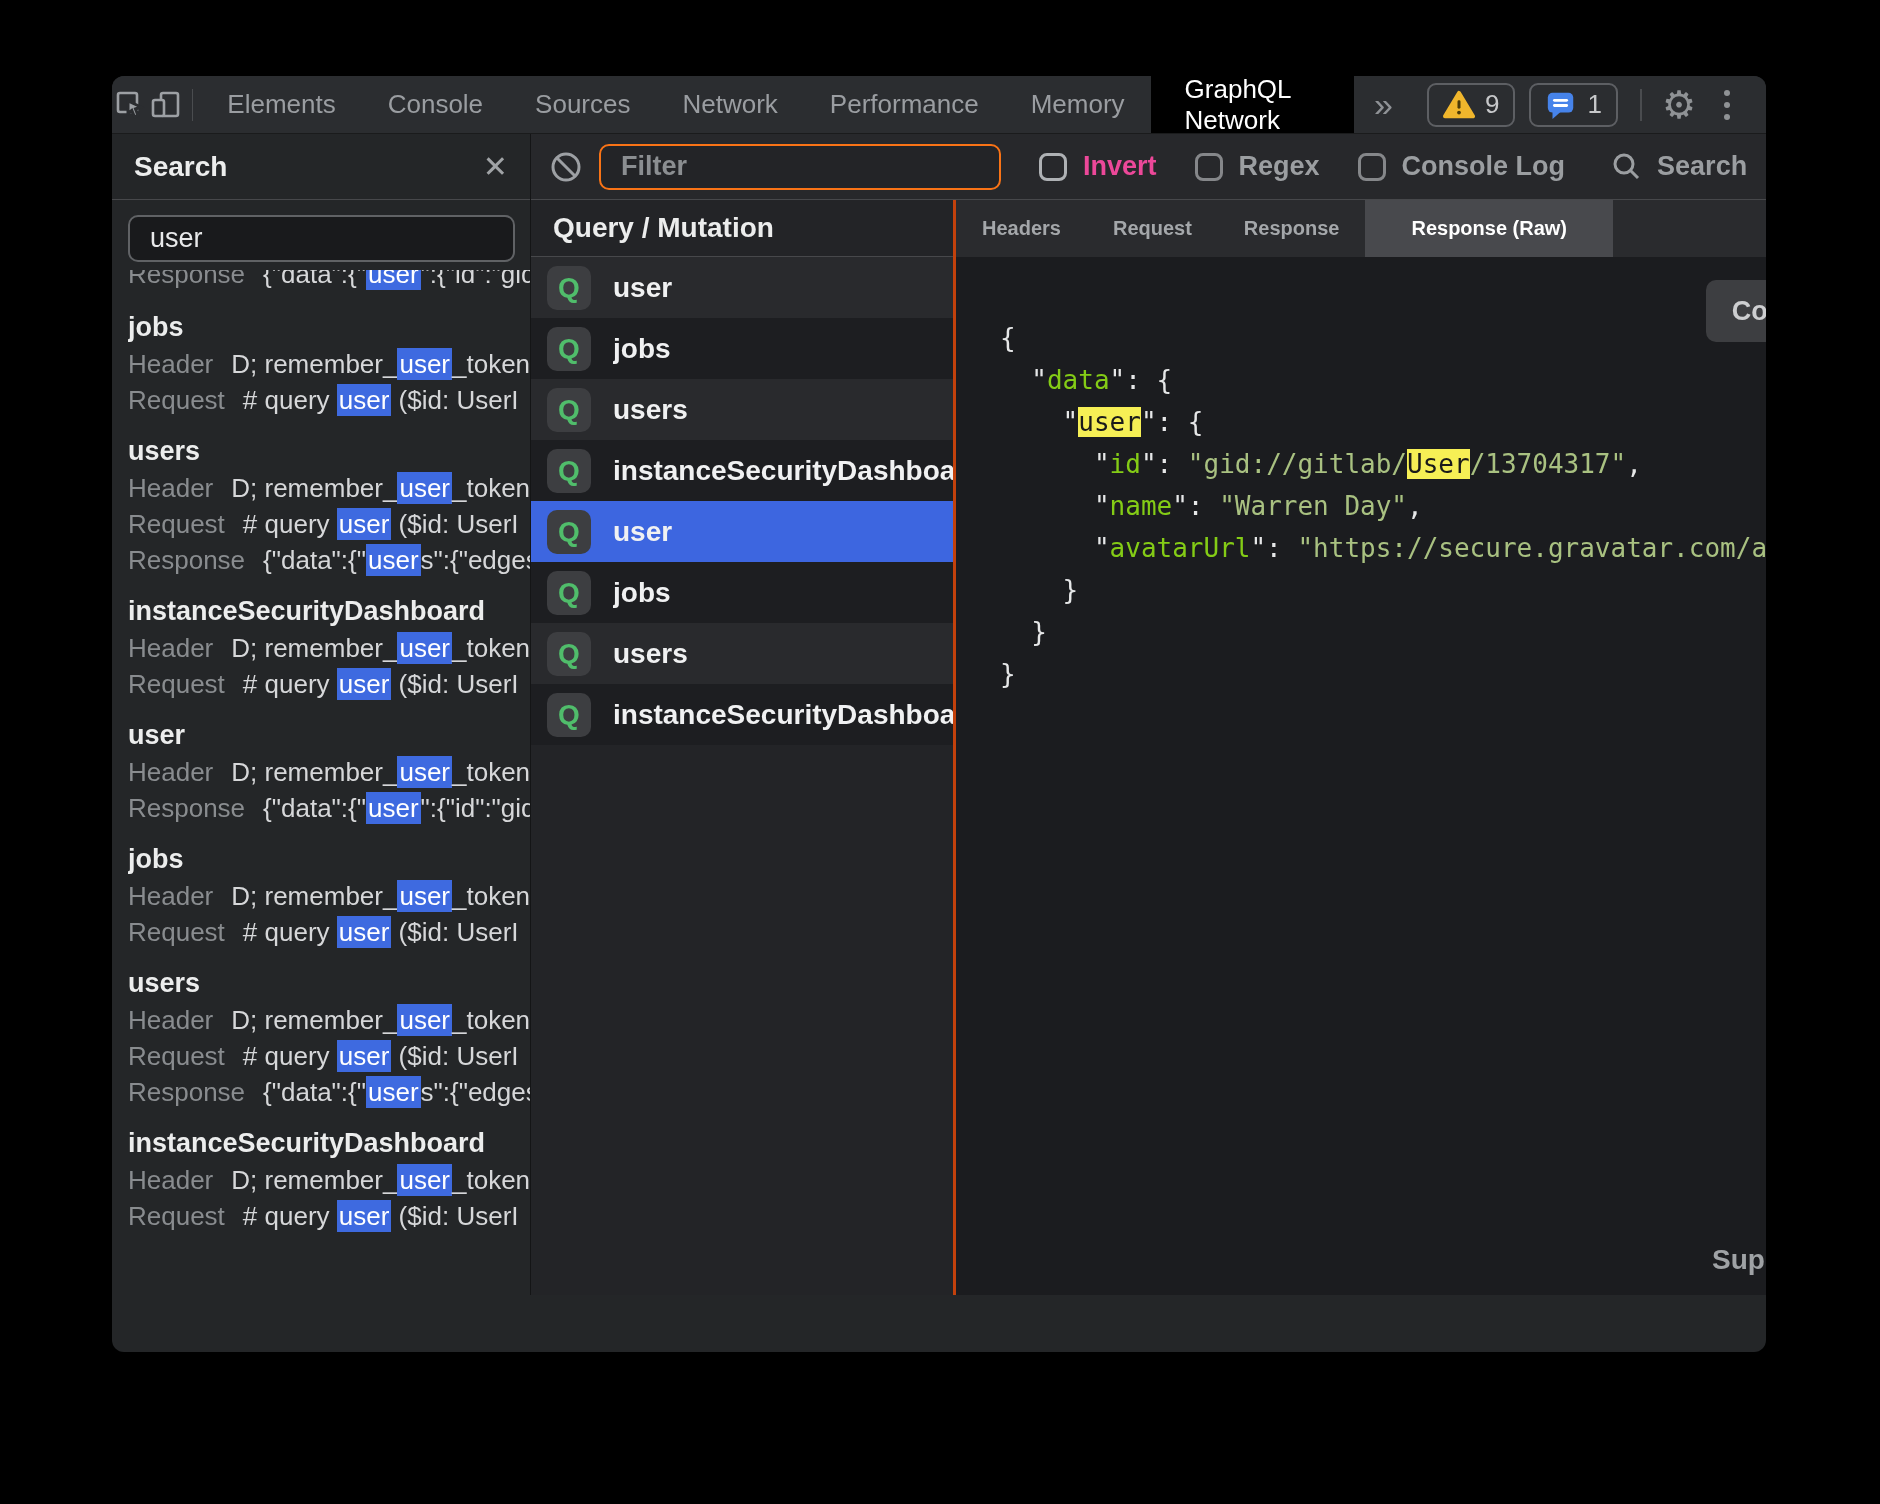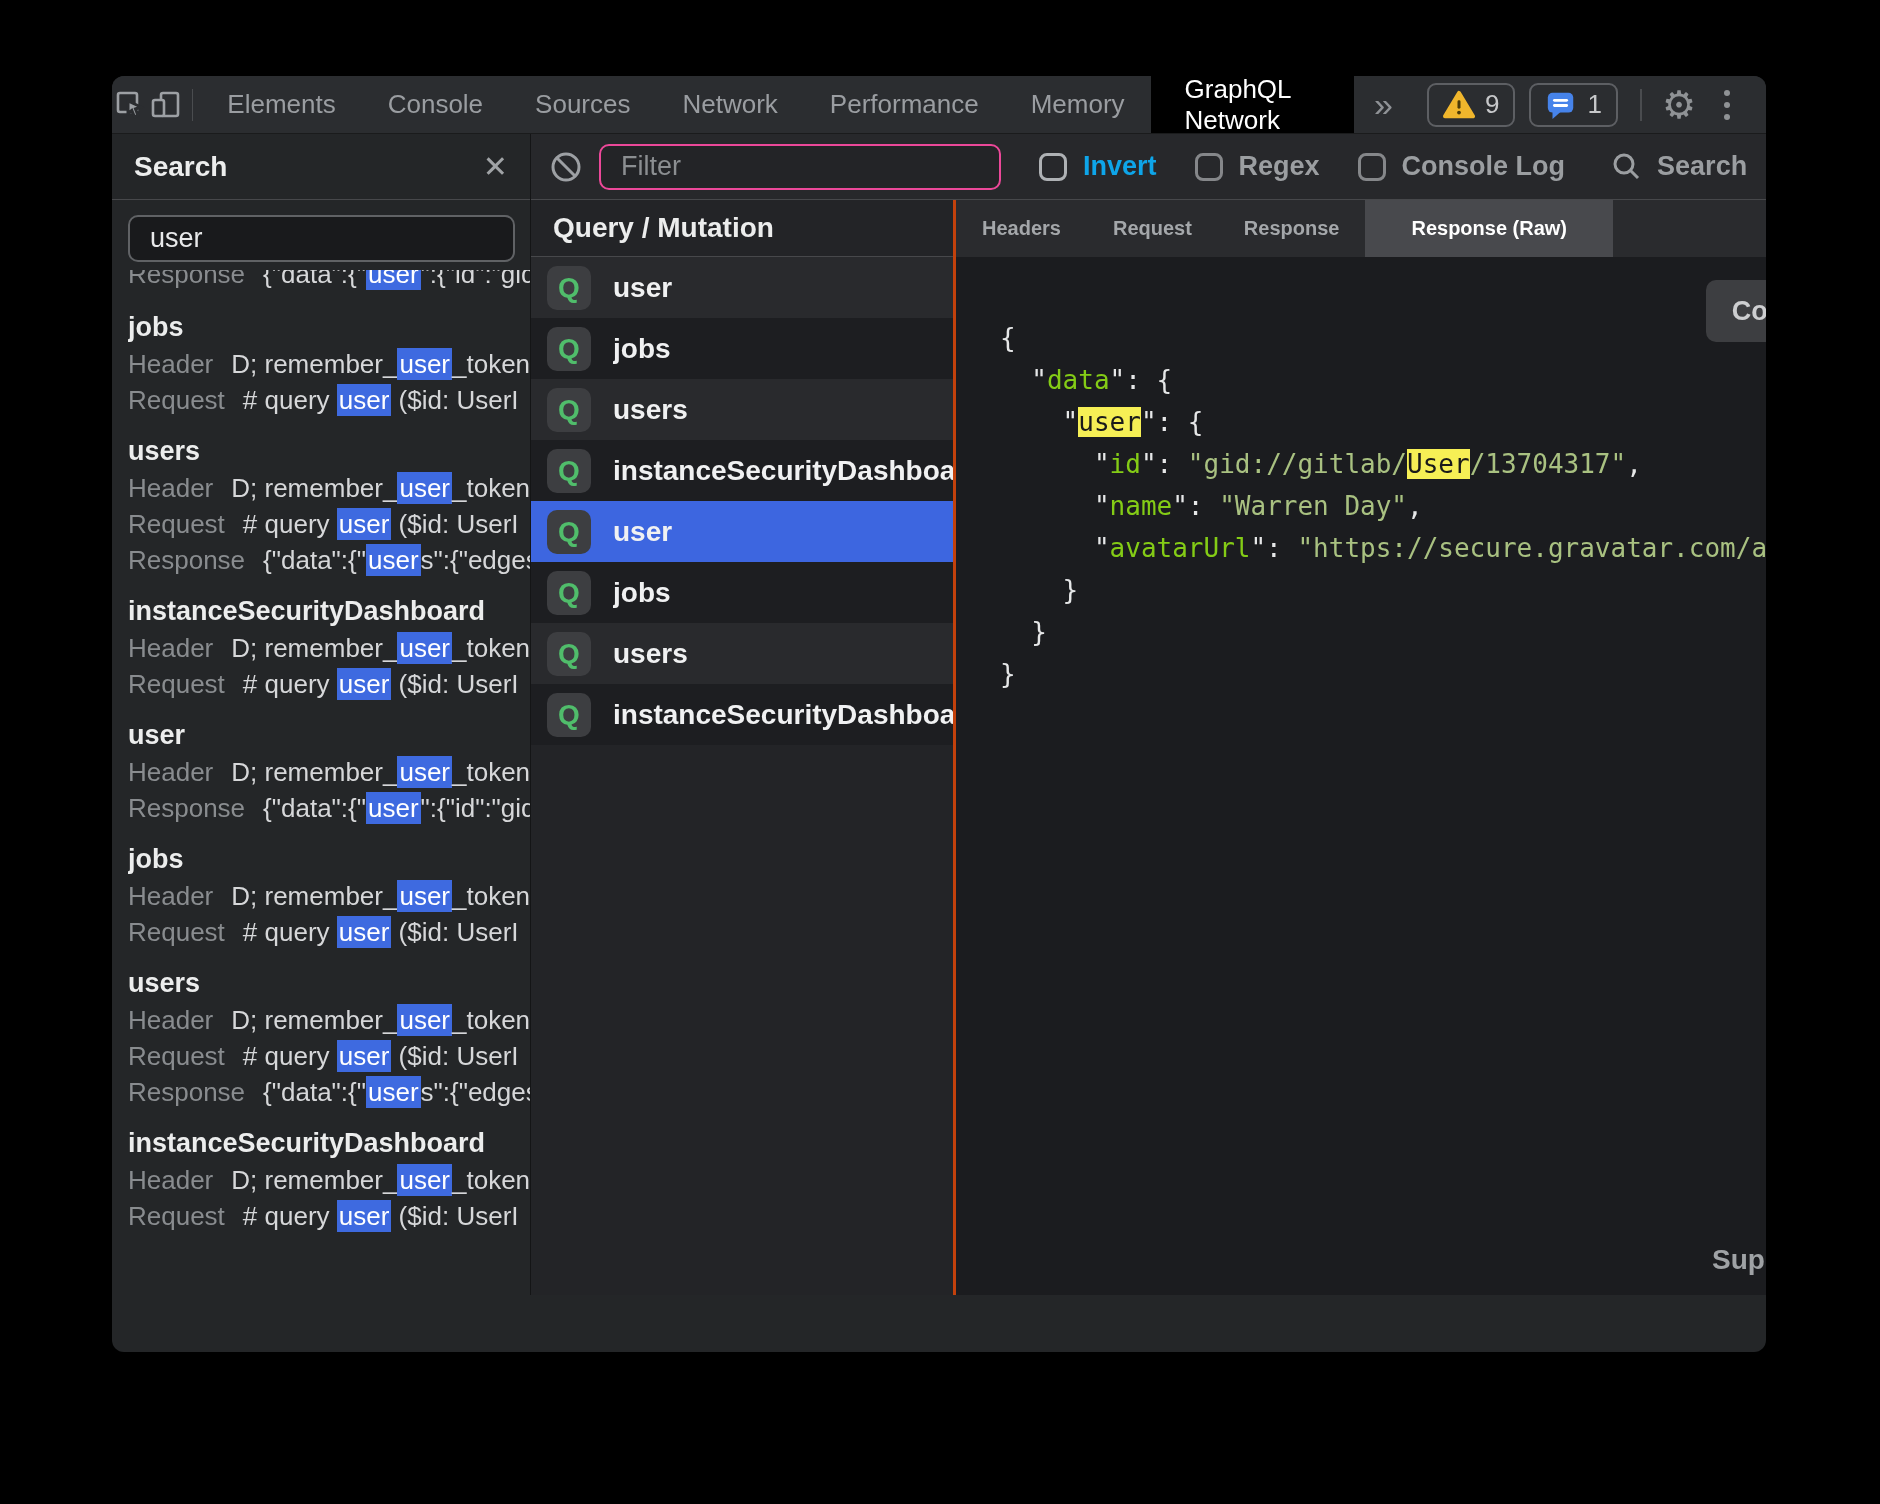--- a/index.html
+++ b/index.html
@@ -56,27 +56,27 @@
   .hlb { background:#3e6ae0; color:#fff; padding:1px 2px; }
   .rline.partial { height:24px; overflow:hidden; position:relative; }
   .rline.partial .clipin { position:relative; top:-14px; }
 
   .right-col { flex:1; display:flex; flex-direction:column; }
 
   
   .net-toolbar { height:66px; border-bottom:1px solid #47484b; background:#27282b;
                  display:flex; align-items:center; flex:0 0 auto; }
   .blockicon { margin:0 14px 0 16px; display:flex; align-items:center; }
-  .filter-input { width:402px; height:46px; border:2px solid #ec4899; border-radius:10px;
+  .filter-input { width:402px; height:46px; border:2px solid #f97316; border-radius:10px;
                   background:#232427; color:#f9a8d4; font-size:27px; padding:0 20px; outline:none;
-                  font-family:inherit; }
+                  font-family:inherit;font-weight:bold; }
   .chk-group { display:flex; align-items:center; margin-left:38px; }
   .checkbox { width:28px; height:28px; border:3px solid #85878a; border-radius:8px; background:transparent; }
   .chk-label { font-size:27px; font-weight:700; margin-left:16px; }
-  .lbl-bright { color:#0ea5e9; } .lbl-dim { color:#9b9ea1; }
+  .lbl-bright { color:#ec4899; } .lbl-dim { color:#9b9ea1; }
   .search-tool { display:flex; align-items:center; margin-left:44px; }
   .search-tool .chk-label { margin-left:12px; }
 
   .panes-row { display:flex; flex:1; min-height:0; }
 
   
   .mid-pane { width:425px; border-right:3px solid #c2410c; background:#232427;
               display:flex; flex-direction:column; }
   .mid-header { height:57px; border-bottom:1px solid #47484b; display:flex; align-items:center;
                 padding:0 22px; color:#eceded; font-size:28px; font-weight:700; flex:0 0 auto; }

